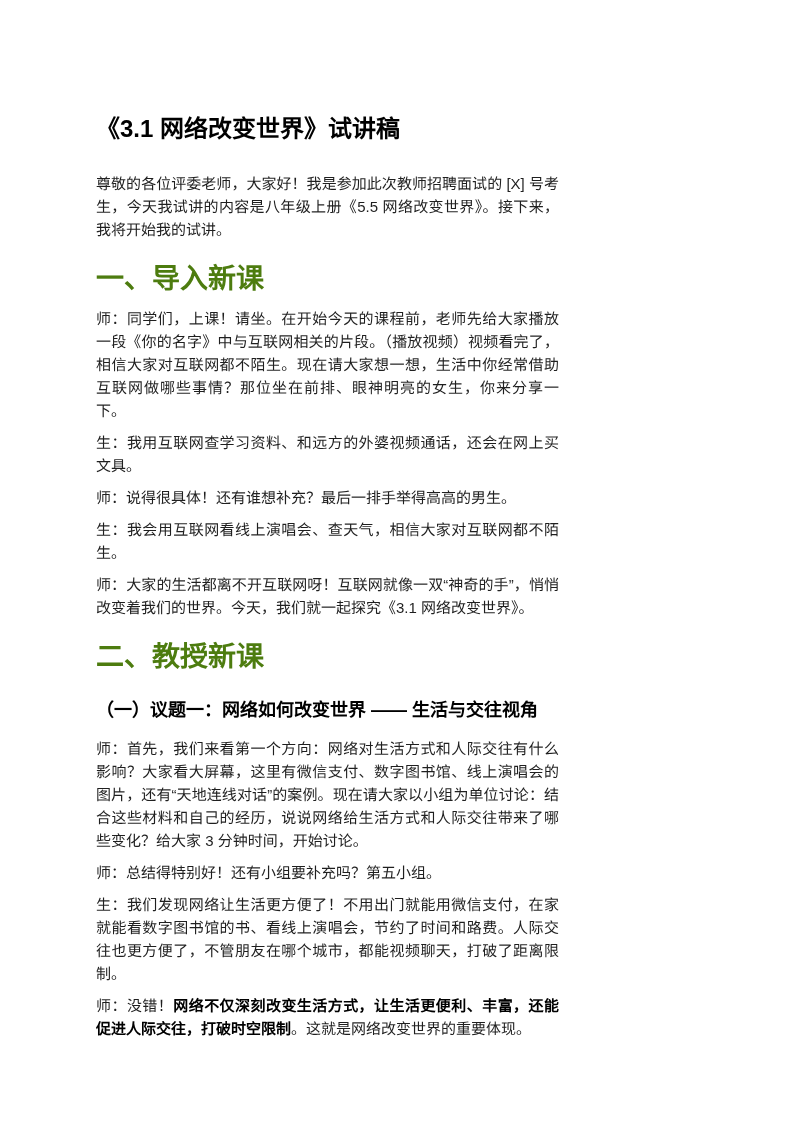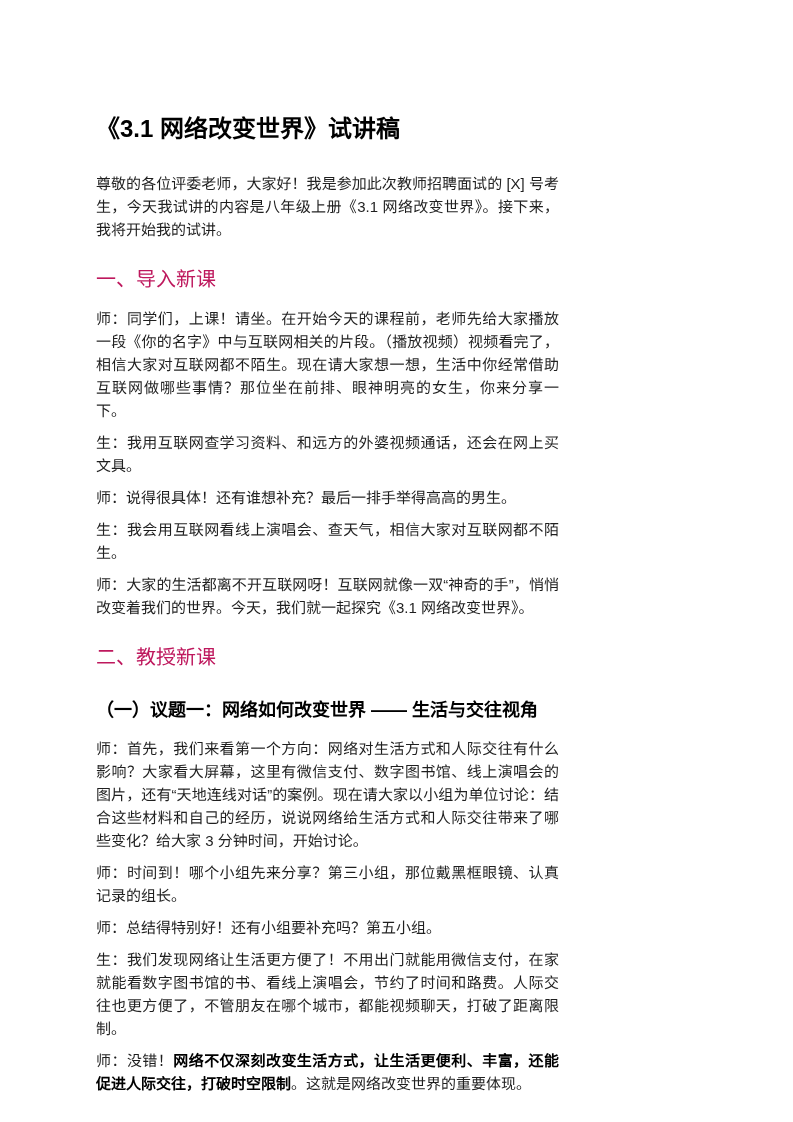--- a/index.html
+++ b/index.html
@@ -20,24 +20,24 @@
     padding: 114px 96px 0 96px;
   }
   h1.doc-title {
     font-size: 24px;
     line-height: 30px;
     font-weight: bold;
     color: #000000;
     margin: 0 0 28px 0;
   }
   h2.section-heading {
-    font-size: 20px;
+    font-size: 28px;
     line-height: 28px;
-    font-weight: normal;
-    color: #be185d;
+    font-weight: bold;
+    color: #4d7c0f;
     margin: 24px 0 14px 0;
   }
   h3.topic-heading {
     font-size: 18px;
     line-height: 26px;
     font-weight: bold;
     color: #000000;
     margin: 26px 0 14px 0;
   }
   p.body-para {
@@ -53,36 +53,35 @@
   }
 </style>
 </head>
 <body>
 
 <div class="page">
   <div class="content">
 
     <h1 class="doc-title">《3.1 网络改变世界》试讲稿</h1>
 
-    <p class="body-para">尊敬的各位评委老师，大家好！我是参加此次教师招聘面试的 [X] 号考生，今天我试讲的内容是八年级上册《3.1 网络改变世界》。接下来，我将开始我的试讲。</p>
+    <p class="body-para">尊敬的各位评委老师，大家好！我是参加此次教师招聘面试的 [X] 号考生，今天我试讲的内容是八年级上册《5.5 网络改变世界》。接下来，我将开始我的试讲。</p>
 
     <h2 class="section-heading">一、导入新课</h2>
 
     <p class="body-para">师：同学们，上课！请坐。在开始今天的课程前，老师先给大家播放一段《你的名字》中与互联网相关的片段。（播放视频）视频看完了，相信大家对互联网都不陌生。现在请大家想一想，生活中你经常借助互联网做哪些事情？那位坐在前排、眼神明亮的女生，你来分享一下。</p>
     <p class="body-para">生：我用互联网查学习资料、和远方的外婆视频通话，还会在网上买文具。</p>
     <p class="body-para">师：说得很具体！还有谁想补充？最后一排手举得高高的男生。</p>
     <p class="body-para">生：我会用互联网看线上演唱会、查天气，相信大家对互联网都不陌生。</p>
     <p class="body-para">师：大家的生活都离不开互联网呀！互联网就像一双“神奇的手”，悄悄改变着我们的世界。今天，我们就一起探究《3.1 网络改变世界》。</p>
 
     <h2 class="section-heading">二、教授新课</h2>
 
     <h3 class="topic-heading">（一）议题一：网络如何改变世界 —— 生活与交往视角</h3>
 
     <p class="body-para">师：首先，我们来看第一个方向：网络对生活方式和人际交往有什么影响？大家看大屏幕，这里有微信支付、数字图书馆、线上演唱会的图片，还有“天地连线对话”的案例。现在请大家以小组为单位讨论：结合这些材料和自己的经历，说说网络给生活方式和人际交往带来了哪些变化？给大家 3 分钟时间，开始讨论。</p>
-    <p class="body-para">师：时间到！哪个小组先来分享？第三小组，那位戴黑框眼镜、认真记录的组长。</p>
     <p class="body-para">师：总结得特别好！还有小组要补充吗？第五小组。</p>
     <p class="body-para">生：我们发现网络让生活更方便了！不用出门就能用微信支付，在家就能看数字图书馆的书、看线上演唱会，节约了时间和路费。人际交往也更方便了，不管朋友在哪个城市，都能视频聊天，打破了距离限制。</p>
 
     <p class="body-para">
       <span>师：没错！</span><strong>网络不仅深刻改变生活方式，让生活更便利、丰富，还能促进人际交往，打破时空限制</strong><span>。这就是网络改变世界的重要体现。</span>
     </p>
 
   </div>
 </div>
 

